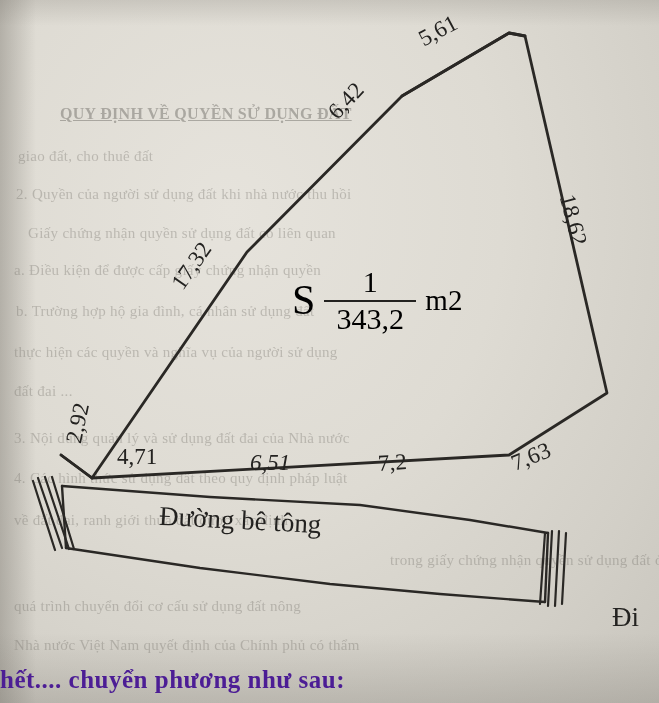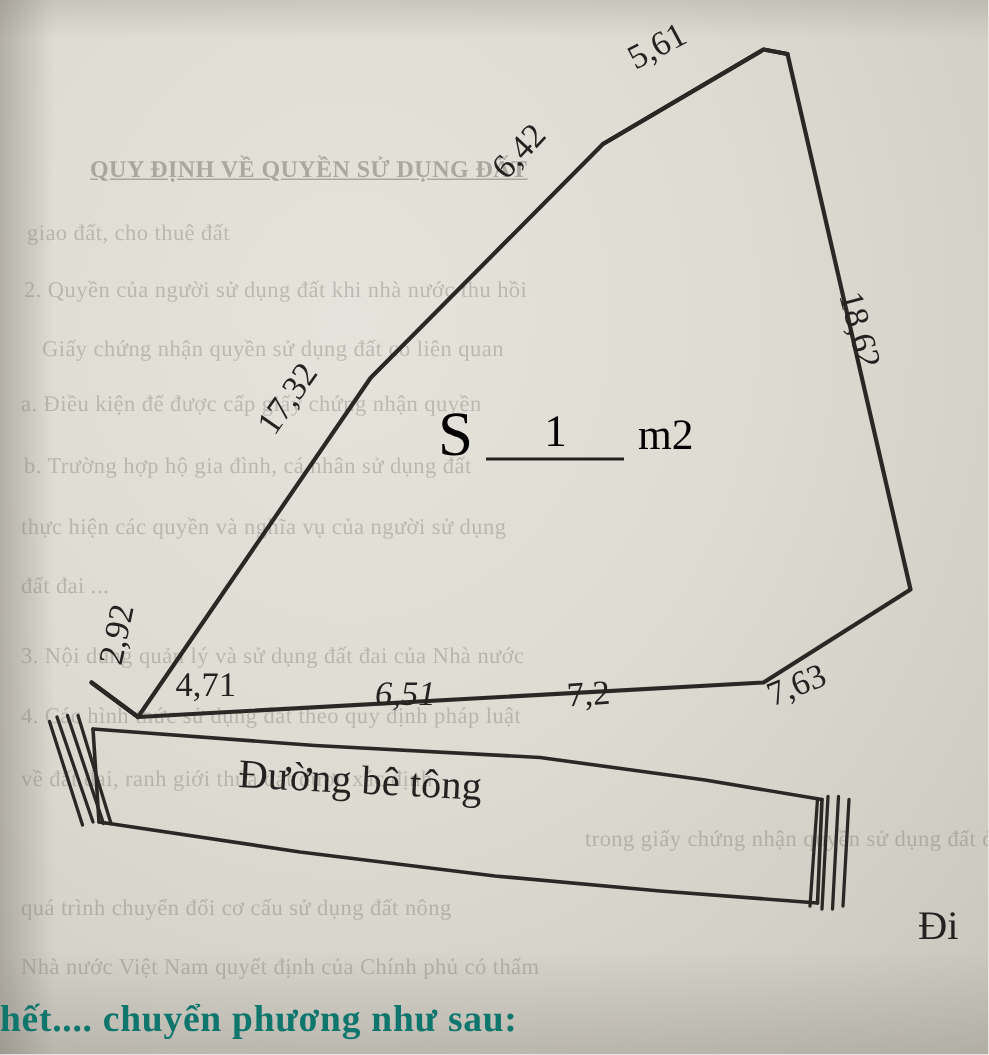--- a/index.html
+++ b/index.html
@@ -51,21 +51,21 @@
   }
   .ghost.b { font-weight: bold; color: rgba(80,77,72,0.38); }
   
   #bottom-text {
     position: absolute;
     left: 0px;
     top: 666px;
     font-family: "Liberation Serif", serif;
     font-weight: bold;
     font-size: 25px;
-    color: #0f766e;
+    color: #4c1d95;
     letter-spacing: 0.5px;
     white-space: nowrap;
   }
   #sketch {
     position: absolute;
     left: 0; top: 0;
     width: 659px; height: 703px;
   }
   .lbl {
     position: absolute;
@@ -173,20 +173,21 @@
   <div class="lbl side-lbl" style="left:117px; top:444px;">4,71</div>
   <div class="lbl side-lbl" style="left:250px; top:450px;font-style:italic;">6,51</div>
   <div class="lbl side-lbl rot" style="left:378px; top:450px; transform: rotate(-4deg);">7,2</div>
   <div class="lbl side-lbl rot" style="left:511px; top:444px; transform: rotate(-22deg);">7,63</div>
 
   <div id="area-block">
     <span class="area-s">S</span>
     <span id="frac">
       <span class="area-num">1</span>
       <span id="frac-bar"></span>
+      <span class="area-num">343,2</span>
     </span>
     <span class="area-unit">m2</span>
   </div>
 
   <div class="lbl road-lbl rot" style="left:159px; top:505px; transform: rotate(3deg);">Đường bê tông</div>
   <div class="lbl road-lbl" style="left:612px; top:558px;margin-top:44px;">Đi</div>
 
   <div id="bottom-text">hết.... chuyển phương như sau:</div>
 </div>
 

